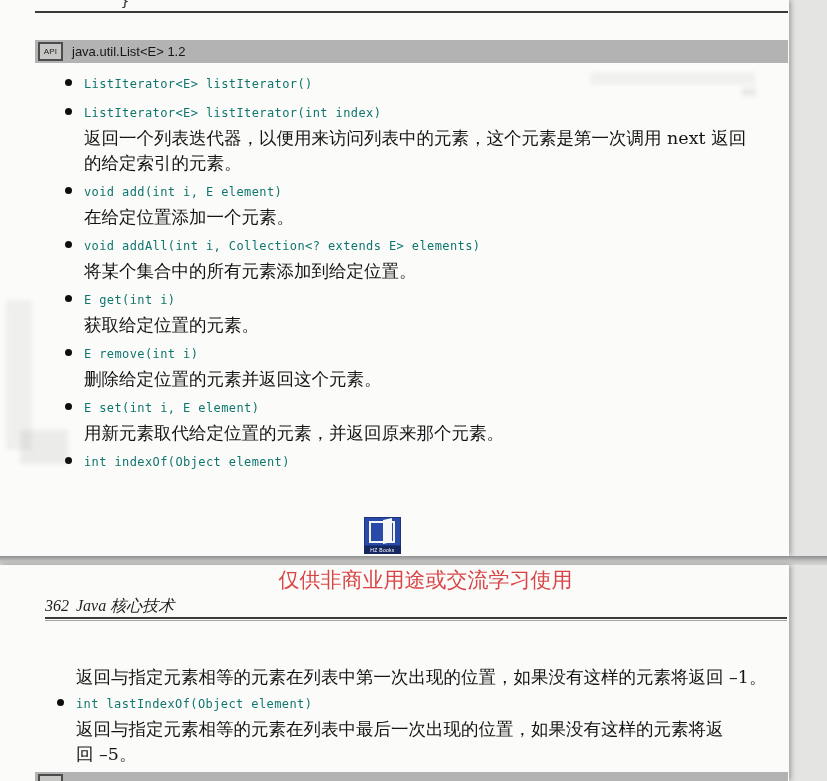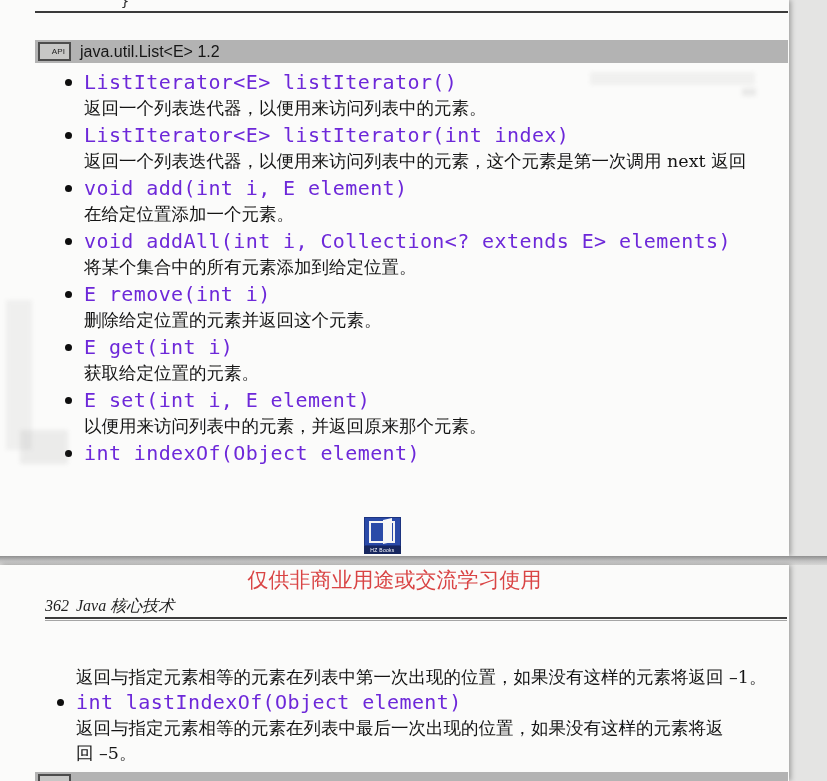--- a/index.html
+++ b/index.html
@@ -43,36 +43,36 @@
     position:absolute;left:35px;width:753px;height:23px;
     background:var(--bar-gray);
     display:flex;align-items:center;
   }
   #api-bar-1{top:40px;}
   #api-bar-2{top:207px;}
   .api-badge{
     width:21px;height:15px;margin-left:3px;flex:0 0 auto;
     background:#c7c7c6;border:2px solid #4c4c4c;
     color:#1d1d1d;font-size:8px;font-weight:normal;letter-spacing:.2px;
-    display:flex;align-items:center;justify-content:center;padding-left:8px;
-  }
-  .api-title{margin-left:9px;font-size:16px;color:#161616;}
+    display:flex;align-items:center;justify-content:center;
+  }
+  .api-title{margin-left:9px;font-size:13px;color:#161616;}
   
   .method-list{position:absolute;}
   #methods1{left:63px;top:70px;width:712px;}
   #methods2{left:0;top:0;width:730px;}
   .method{margin-bottom:2px;}
   .code-line{position:relative;padding-left:21px;line-height:25px;white-space:nowrap;}
   .bullet{
     position:absolute;left:2px;top:9px;width:7px;height:7px;border-radius:50%;
     background:#0e0e0e;
   }
   .code{
     font-family:"DejaVu Sans Mono","Liberation Mono",monospace;
-    font-size:20px;letter-spacing:.4px;color:#6d28d9;
+    font-size:12px;letter-spacing:.4px;color:#0f766e;
   }
   .desc-line{
     padding-left:21px;line-height:25px;white-space:nowrap;
     font-family:"DejaVu Serif","Liberation Serif",serif;
     font-size:17.5px;color:var(--ink);
   }
   
   #logo{position:absolute;left:364px;top:517px;width:37px;}
   #logo-top{
     position:relative;height:29px;background:var(--logo-blue);
@@ -88,20 +88,21 @@
   }
   #logo-bar{
     height:8px;background:var(--logo-bar);color:#fff;
     font-size:5px;line-height:8px;text-align:center;letter-spacing:.3px;
   }
   
   #watermark{
     position:absolute;top:1px;left:0;width:789px;text-align:center;
     color:var(--red);font-size:21px;
     font-family:"DejaVu Serif","Liberation Serif",serif;
+    padding-left:31px;
   }
   
   #header-row{
     position:absolute;left:45px;top:31px;
     font-family:"Liberation Serif","DejaVu Serif",serif;
     font-style:italic;font-size:16px;color:#1f1f1f;white-space:nowrap;
   }
   #header-row .book-title{margin-left:7px;}
   #header-rule-main{position:absolute;left:45px;top:52px;width:742px;height:2px;background:#3c3c3c;}
   #header-rule-echo{position:absolute;left:45px;top:55px;width:742px;height:1px;background:#a5a5a5;}
@@ -123,45 +124,45 @@
   <div id="top-rule"></div>
 
   <div class="api-bar" id="api-bar-1">
     <div class="api-badge">API</div>
     <div class="api-title">java.util.List&lt;E&gt; 1.2</div>
   </div>
 
   <div class="method-list" id="methods1">
       <div class="method">
         <div class="code-line"><span class="bullet"></span><span class="code">ListIterator&lt;E&gt; listIterator()</span></div>
-        <div class="desc-line">返回一个列表迭代器，以便用来访问列表中的元素。</div>
       </div>
       <div class="method">
         <div class="code-line"><span class="bullet"></span><span class="code">ListIterator&lt;E&gt; listIterator(int index)</span></div>
         <div class="desc-line">返回一个列表迭代器，以便用来访问列表中的元素，这个元素是第一次调用 next 返回</div>
+        <div class="desc-line">的给定索引的元素。</div>
       </div>
       <div class="method">
         <div class="code-line"><span class="bullet"></span><span class="code">void add(int i, E element)</span></div>
         <div class="desc-line">在给定位置添加一个元素。</div>
       </div>
       <div class="method">
         <div class="code-line"><span class="bullet"></span><span class="code">void addAll(int i, Collection&lt;? extends E&gt; elements)</span></div>
         <div class="desc-line">将某个集合中的所有元素添加到给定位置。</div>
       </div>
       <div class="method">
+        <div class="code-line"><span class="bullet"></span><span class="code">E get(int i)</span></div>
+        <div class="desc-line">获取给定位置的元素。</div>
+      </div>
+      <div class="method">
         <div class="code-line"><span class="bullet"></span><span class="code">E remove(int i)</span></div>
         <div class="desc-line">删除给定位置的元素并返回这个元素。</div>
       </div>
       <div class="method">
-        <div class="code-line"><span class="bullet"></span><span class="code">E get(int i)</span></div>
-        <div class="desc-line">获取给定位置的元素。</div>
-      </div>
-      <div class="method">
         <div class="code-line"><span class="bullet"></span><span class="code">E set(int i, E element)</span></div>
-        <div class="desc-line">以便用来访问列表中的元素，并返回原来那个元素。</div>
+        <div class="desc-line">用新元素取代给定位置的元素，并返回原来那个元素。</div>
       </div>
       <div class="method">
         <div class="code-line"><span class="bullet"></span><span class="code">int indexOf(Object element)</span></div>
       </div>
     </div>
 
   <div id="logo">
     <div id="logo-top">
       <div class="door-outline"></div>
       <div class="door-leaf"></div>

